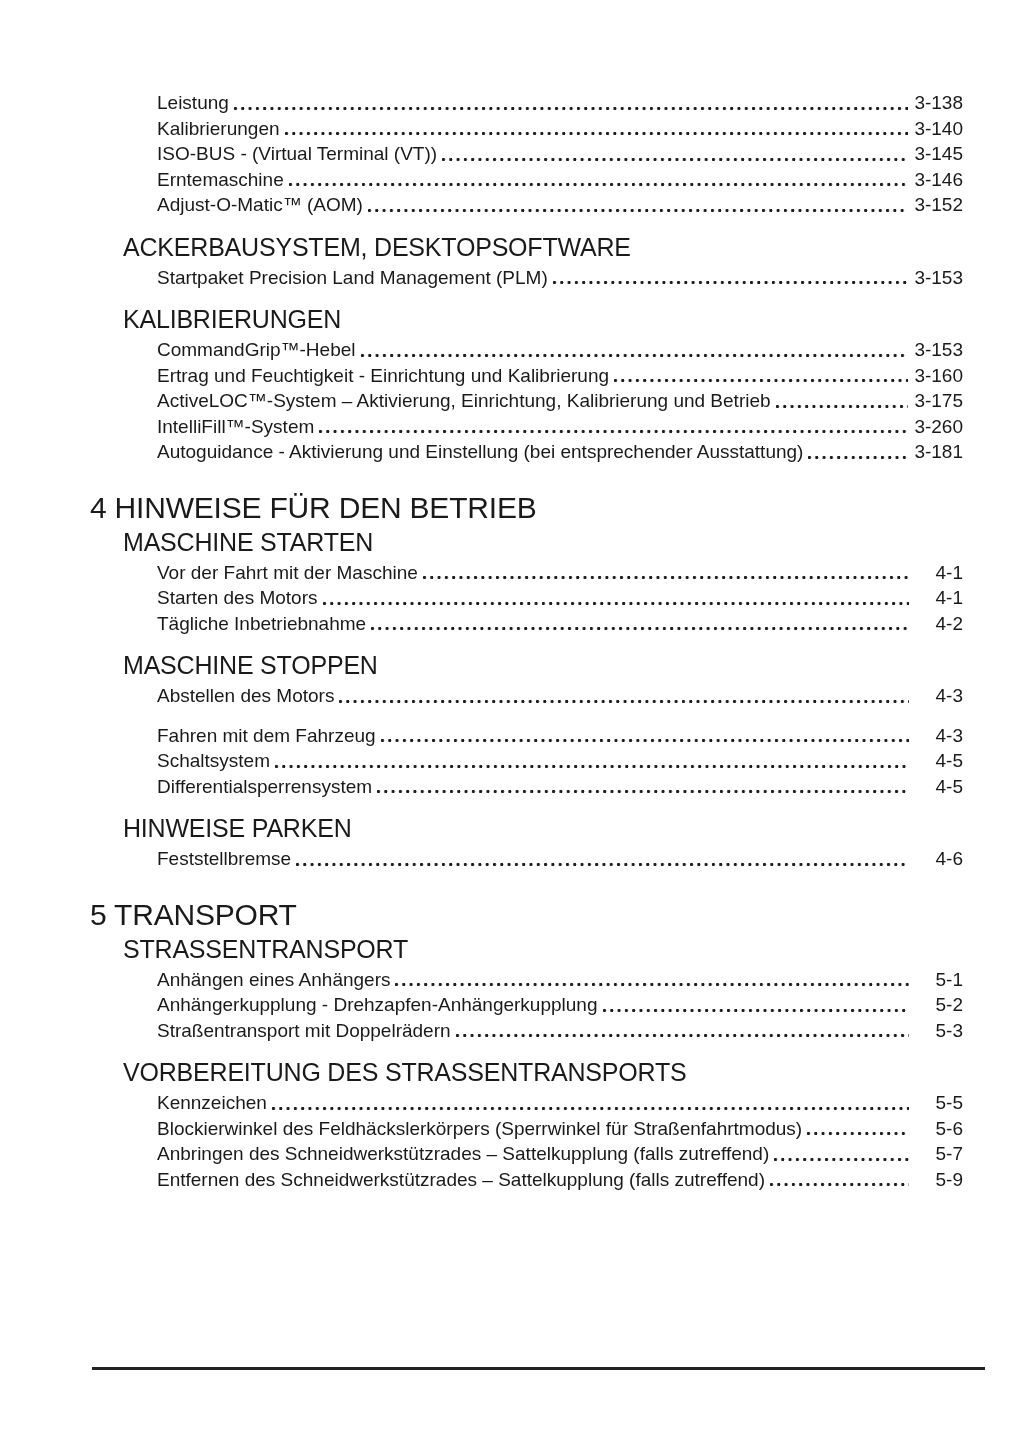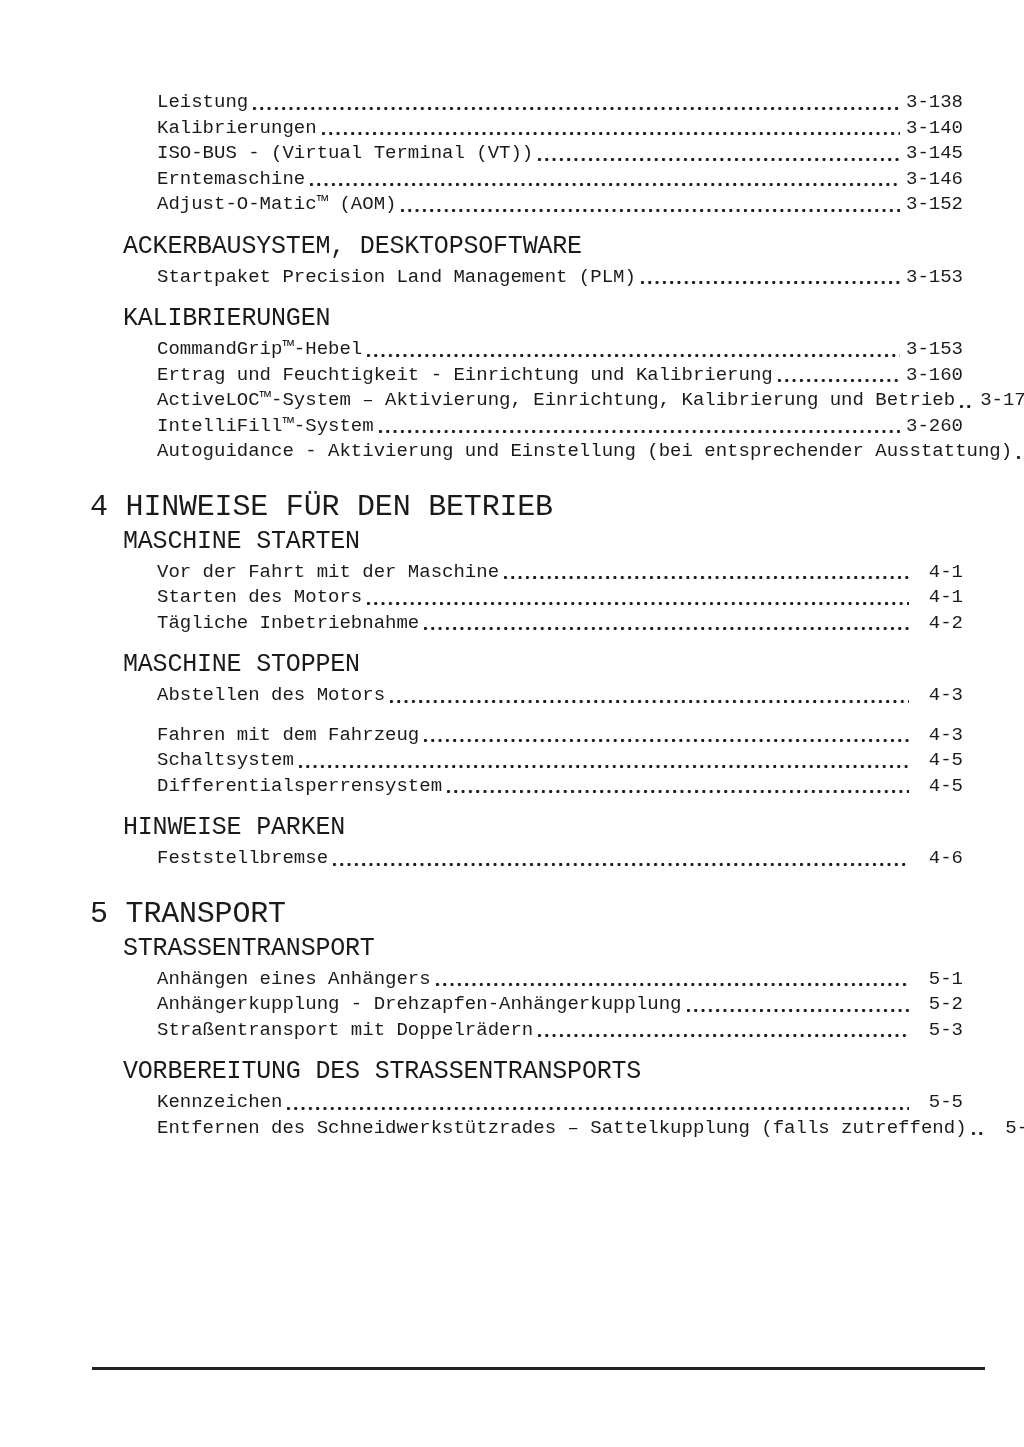--- a/index.html
+++ b/index.html
@@ -1,21 +1,21 @@
 <!DOCTYPE html>
 <html lang="de"><head>
 <meta charset="utf-8">
 <style>
   html, body { margin: 0; padding: 0; background: #ffffff; }
   .page {
     position: relative;
     width: 1024px;
     height: 1447px;
     background: #ffffff;
-    font-family: Liberation Mono, monospace;
+    font-family: Liberation Sans, sans-serif;
     color: #1a1a1a;
     overflow: hidden;
   }
   .toc {
     position: absolute;
     left: 90px;
     right: 61px;
     top: 90px;
   }
   .chapter-title {
@@ -228,20 +228,30 @@
   </div>
       <div class="toc-section">
     <div class="section-title">VORBEREITUNG DES STRASSENTRANSPORTS</div>
     <div class="section-entries">
           <div class="entry">
     <span class="entry-label">Kennzeichen</span>
     <span class="leader"></span>
     <span class="entry-page">5-5</span>
   </div>
           <div class="entry">
+    <span class="entry-label">Blockierwinkel des Feldhäckslerkörpers (Sperrwinkel für Straßenfahrtmodus)</span>
+    <span class="leader"></span>
+    <span class="entry-page">5-6</span>
+  </div>
+          <div class="entry">
+    <span class="entry-label">Anbringen des Schneidwerkstützrades – Sattelkupplung (falls zutreffend)</span>
+    <span class="leader"></span>
+    <span class="entry-page">5-7</span>
+  </div>
+          <div class="entry">
     <span class="entry-label">Entfernen des Schneidwerkstützrades – Sattelkupplung (falls zutreffend)</span>
     <span class="leader"></span>
     <span class="entry-page">5-9</span>
   </div>
         </div>
   </div>
     </div>
   <div class="footer-rule"></div>
 </div>
 

